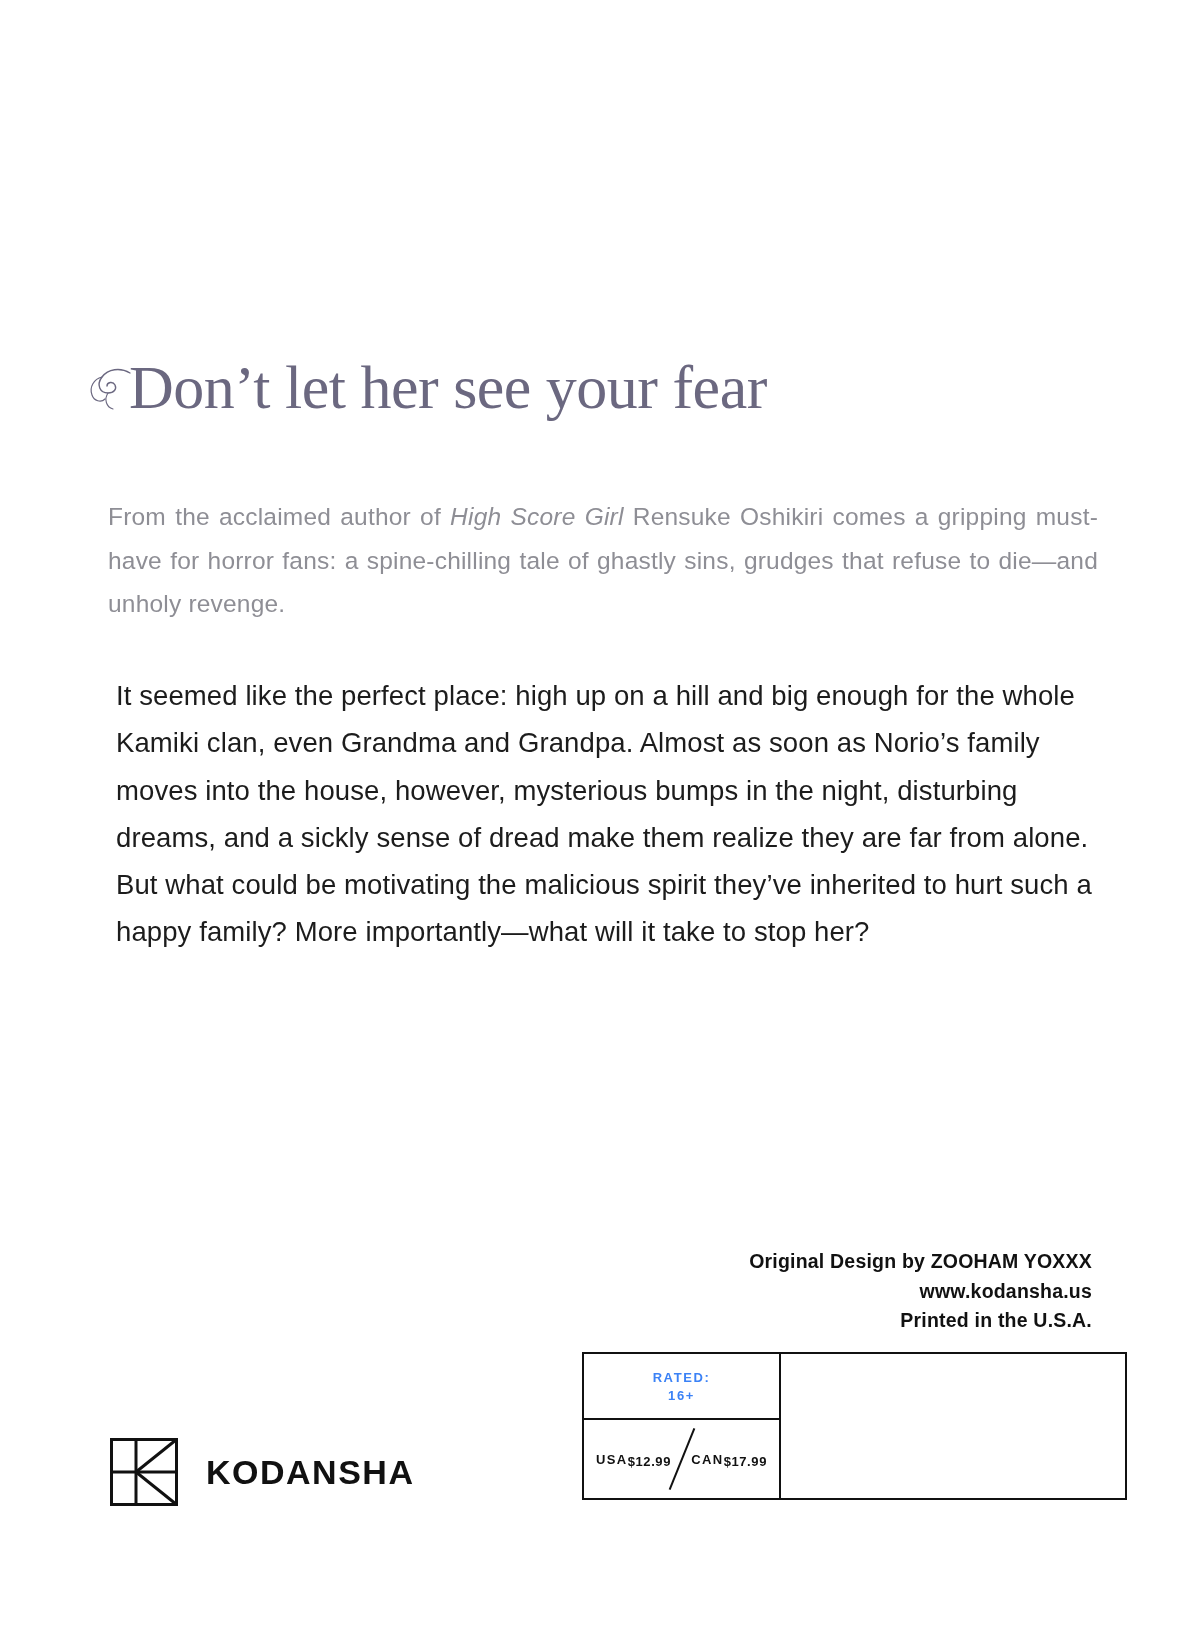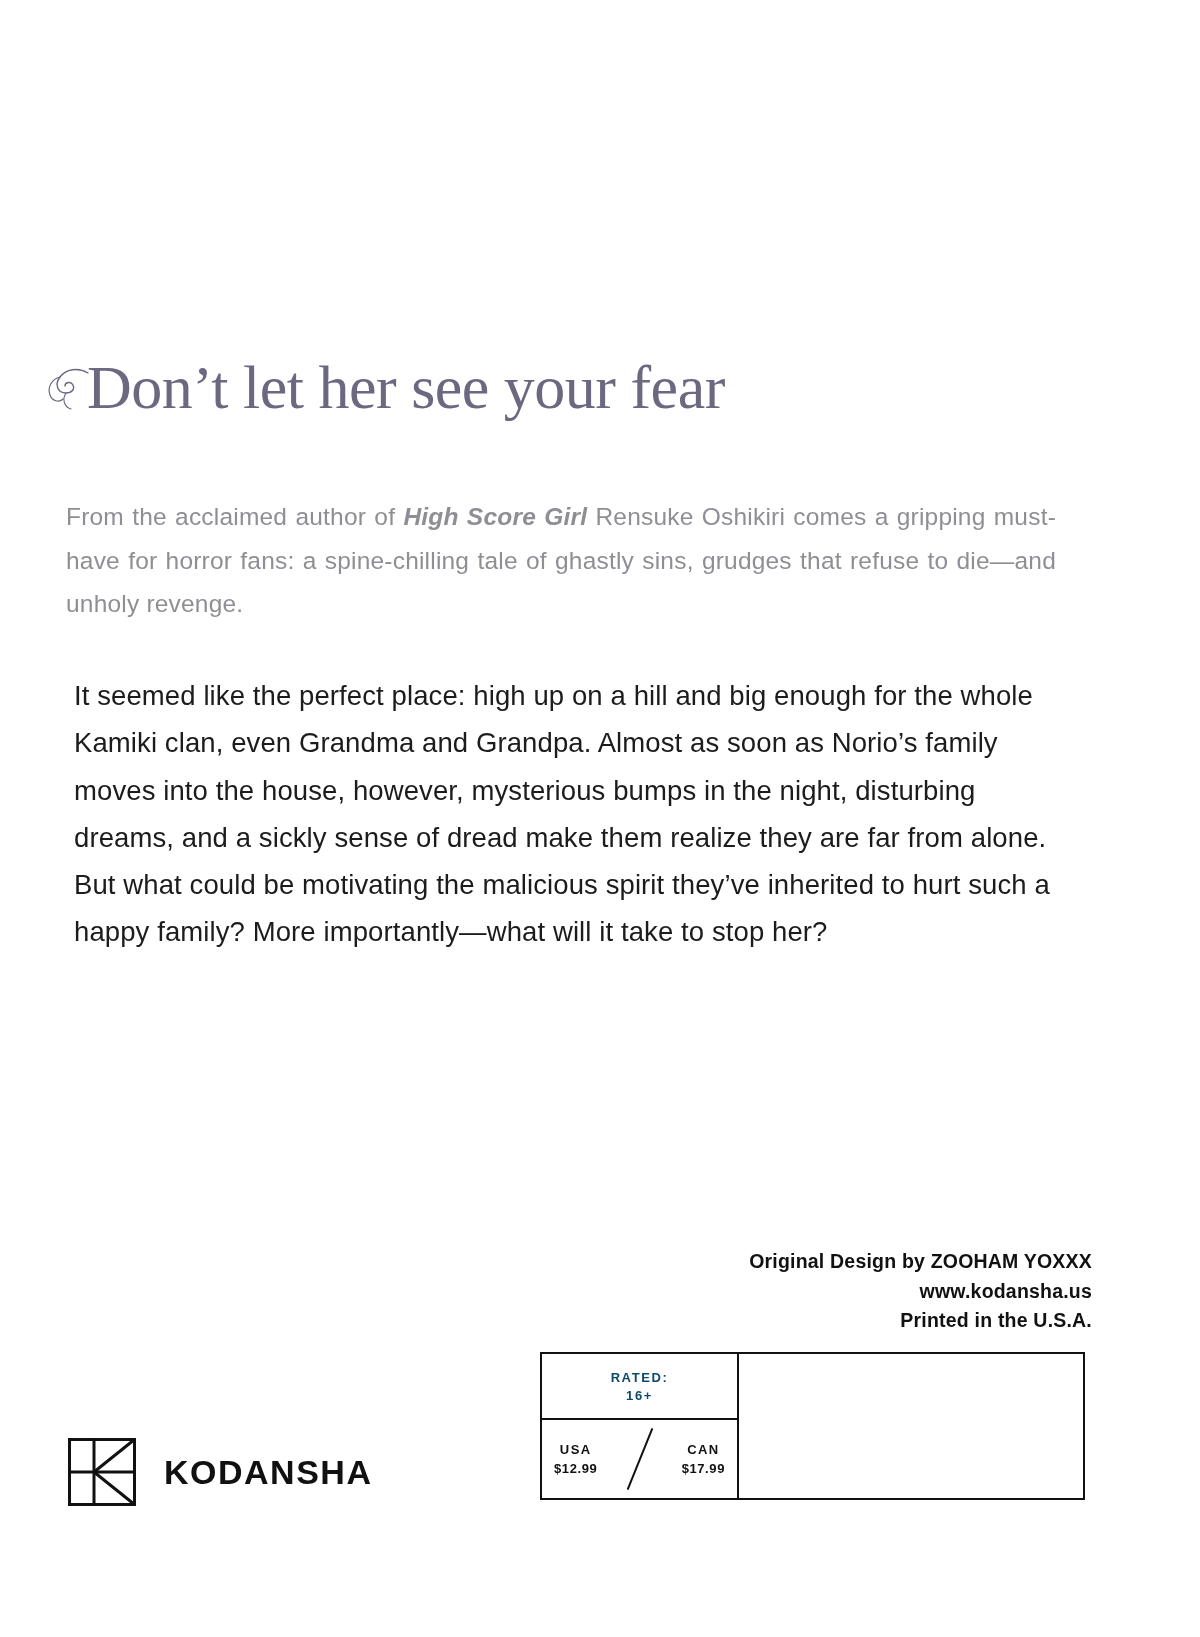--- a/index.html
+++ b/index.html
@@ -12,20 +12,21 @@
     background: #ffffff;
     font-family: "Liberation Sans", sans-serif;
     -webkit-font-smoothing: antialiased;
     position: relative;
     overflow: hidden;
   }
 
   .page {
     position: absolute;
     inset: 0;
+    margin-left: 42px;
   }
 
   
   .headline {
     position: absolute;
     left: 44px;
     top: 355px;
     width: 1060px;
     font-family: "Liberation Serif", "DejaVu Serif", serif;
     font-size: 62px;
@@ -54,21 +55,20 @@
     top: 495px;
     width: 990px;
     font-size: 24.5px;
     line-height: 1.78;
     color: #8e8e95;
     text-align: justify;
     letter-spacing: 0.2px;
   }
   .intro em {
     font-style: italic;
-    font-weight: bold;
   }
 
   
   .body-copy {
     position: absolute;
     left: 74px;
     top: 672px;
     width: 985px;
     font-size: 27.5px;
     line-height: 1.72;
@@ -121,37 +121,37 @@
     height: 66px;
     border-bottom: 2px solid #111111;
     box-sizing: border-box;
     display: flex;
     flex-direction: column;
     align-items: center;
     justify-content: center;
     font-size: 13px;
     font-weight: bold;
     letter-spacing: 1.6px;
-    color: #0c4a6e;
+    color: #3b82f6;
   }
   .rated-cell .rated-val {
     margin-top: 3px;
   }
   .price-cell {
     flex: 1;
     position: relative;
     display: flex;
     align-items: center;
     justify-content: space-between;
     padding: 0 12px;
     box-sizing: border-box;
   }
   .price-col {
     display: flex;
-    flex-direction: column;
+    flex-direction: row;
     align-items: center;
     font-size: 13px;
     font-weight: bold;
     letter-spacing: 1.4px;
     color: #111111;
   }
   .price-col .amount {
     margin-top: 4px;
     letter-spacing: 0.6px;
   }

